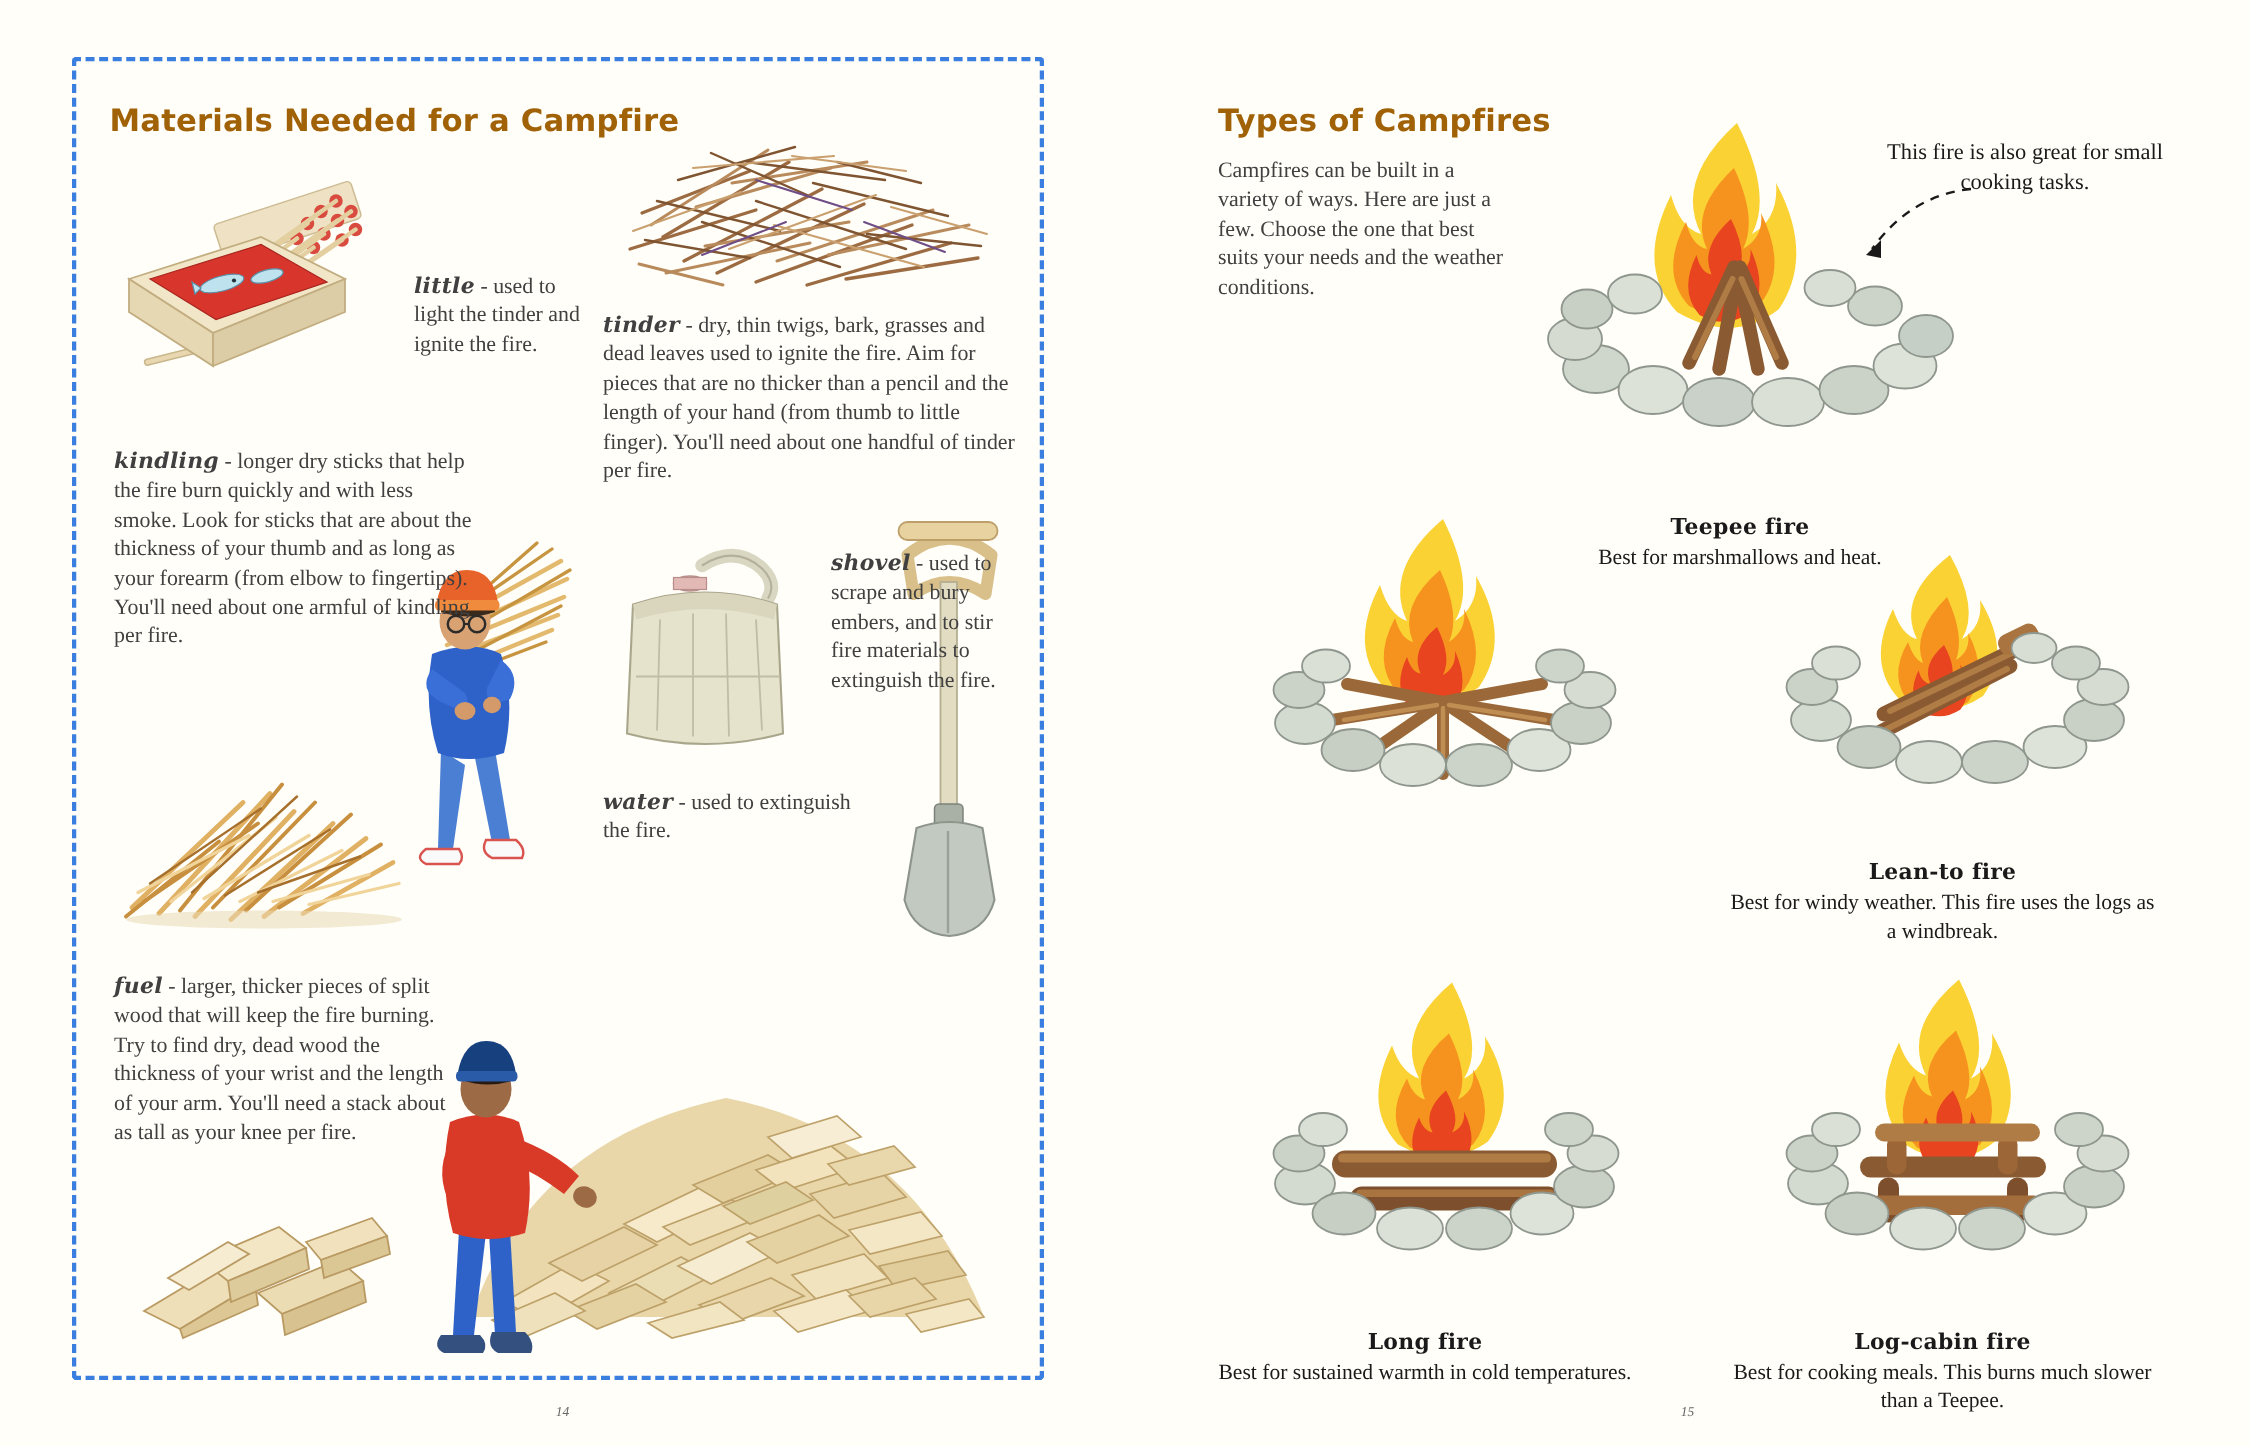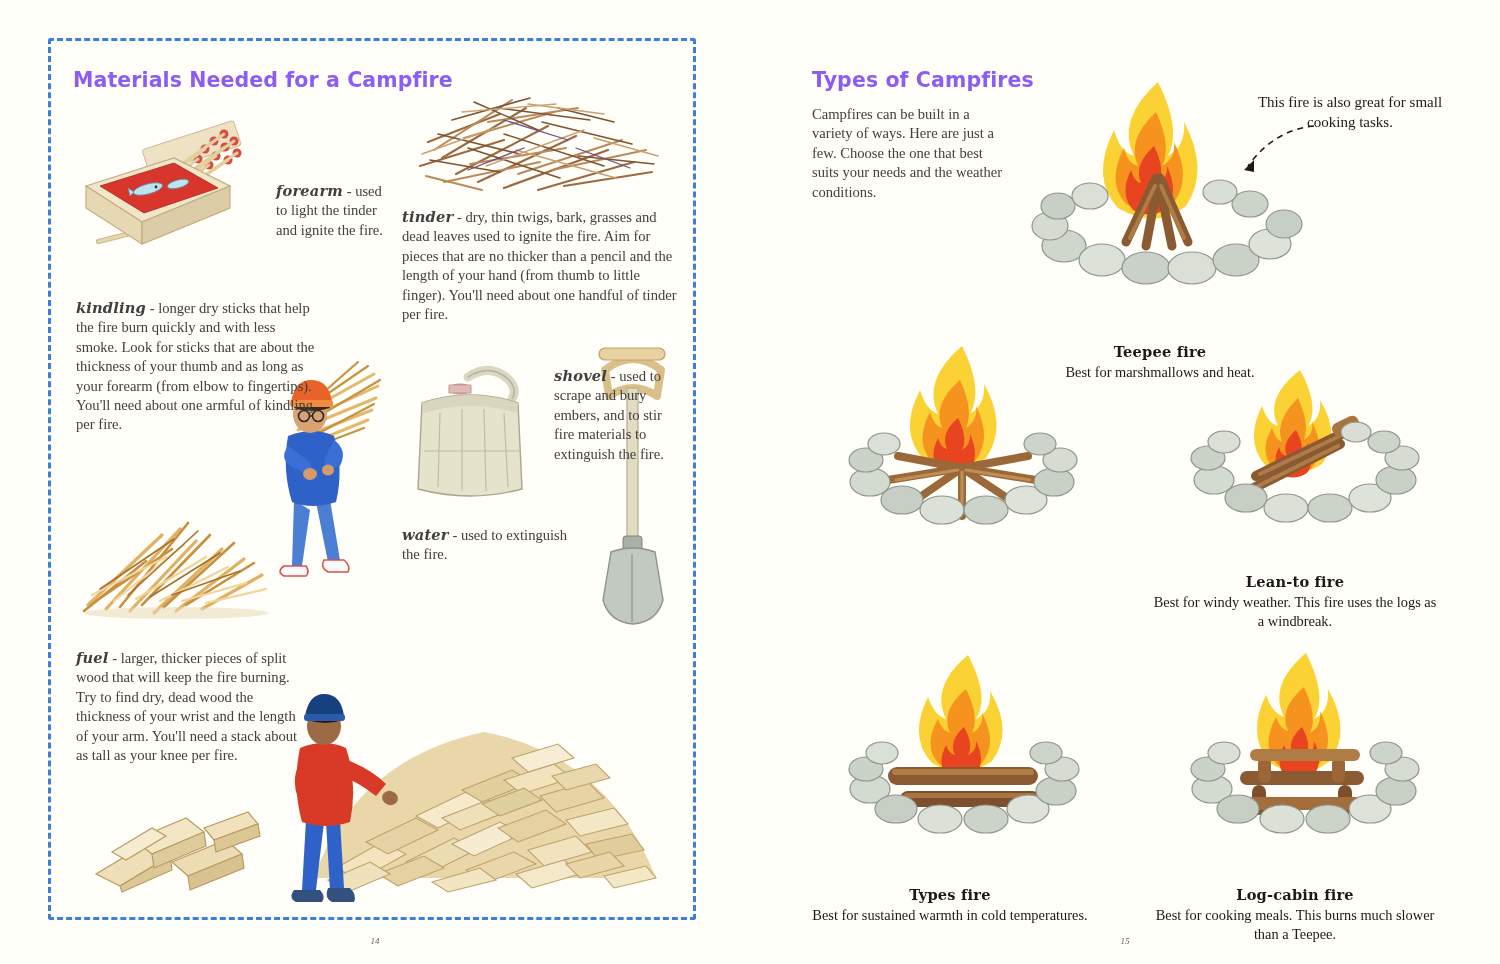--- a/index.html
+++ b/index.html
@@ -42,21 +42,21 @@
     box-sizing: border-box;
     pointer-events: none;
   }
 
   h1.section-title {
     font-family: "DejaVu Sans", sans-serif;
     font-weight: bold;
     font-size: 20.5px;
     margin: 0;
     letter-spacing: 0.1px;
-    color: #8b5cf6;
+    color: #a16207;
   }
   .title-left {
     position: absolute;
     left: 73px;
     top: 68px;
   }
   .title-right {
     position: absolute;
     left: 62px;
     top: 68px;
@@ -454,21 +454,21 @@
           <ellipse cx="46" cy="54" rx="17" ry="19" fill="#9c6a45"></ellipse>
           <path d="M30 48 q2-20 17-20 q16 0 18 20 q-18 6 -35 0 z" fill="#241a12"></path>
 
           <path d="M27 44 q4-22 19-22 q17 0 20 22 q-19 6 -39 0 z" fill="#17407f"></path>
           <rect x="26" y="42" width="41" height="7" rx="3" fill="#2a5ba8"></rect>
         </g>
       </svg>
     </div>
 
     <div class="blk body-text" id="matches-caption">
-      <span class="term">forearm</span><span> - used to light the tinder and ignite the fire.</span>
+      <span class="term">little</span><span> - used to light the tinder and ignite the fire.</span>
     </div>
 
     <div class="blk body-text" id="tinder-caption">
       <span class="term">tinder</span><span> - dry, thin twigs, bark, grasses and dead leaves used to ignite the fire. Aim for pieces that are no thicker than a pencil and the length of your hand (from thumb to little finger). You'll need about one handful of tinder per fire.</span>
     </div>
 
     <div class="blk body-text" id="shovel-caption">
       <span class="term">shovel</span><span> - used to scrape and bury embers, and to stir fire materials to extinguish the fire.</span>
     </div>
 
@@ -661,21 +661,21 @@
       <span>Best for marshmallows and heat.</span>
     </div>
 
 
     <div class="fire-caption" id="cap-leanto">
       <span class="fire-name">Lean-to fire</span>
       <span>Best for windy weather. This fire uses the logs as a windbreak.</span>
     </div>
 
     <div class="fire-caption" id="cap-long">
-      <span class="fire-name">Types fire</span>
+      <span class="fire-name">Long fire</span>
       <span>Best for sustained warmth in cold temperatures.</span>
     </div>
 
     <div class="fire-caption" id="cap-logcabin">
       <span class="fire-name">Log-cabin fire</span>
       <span>Best for cooking meals. This burns much slower than a Teepee.</span>
     </div>
 
     <div class="page-num">15</div>
   </div>

